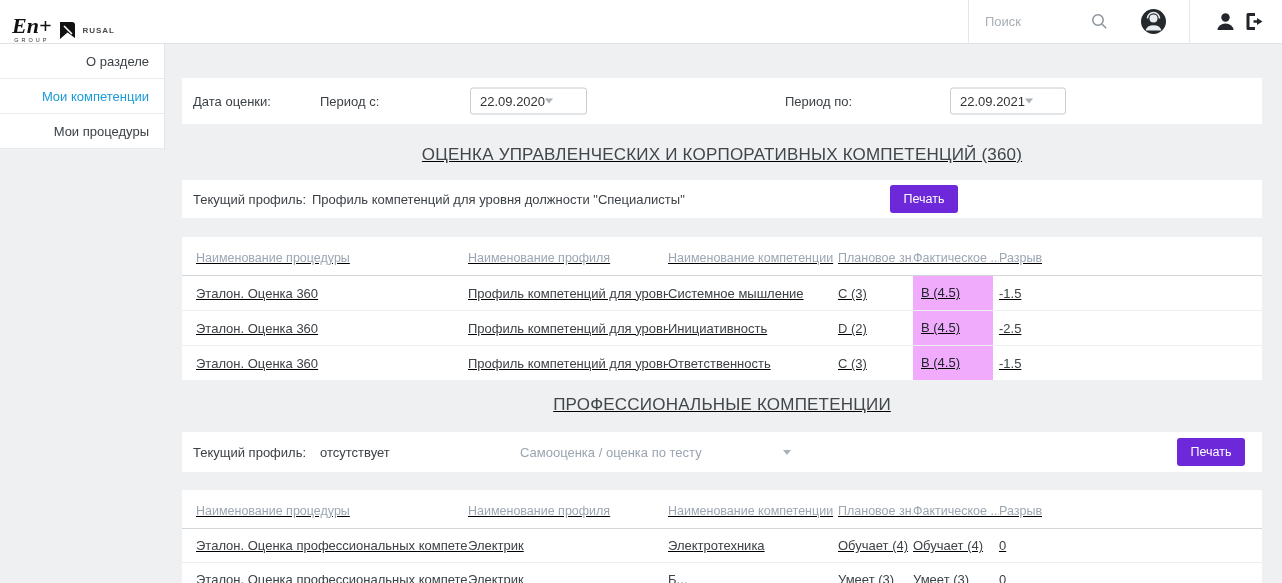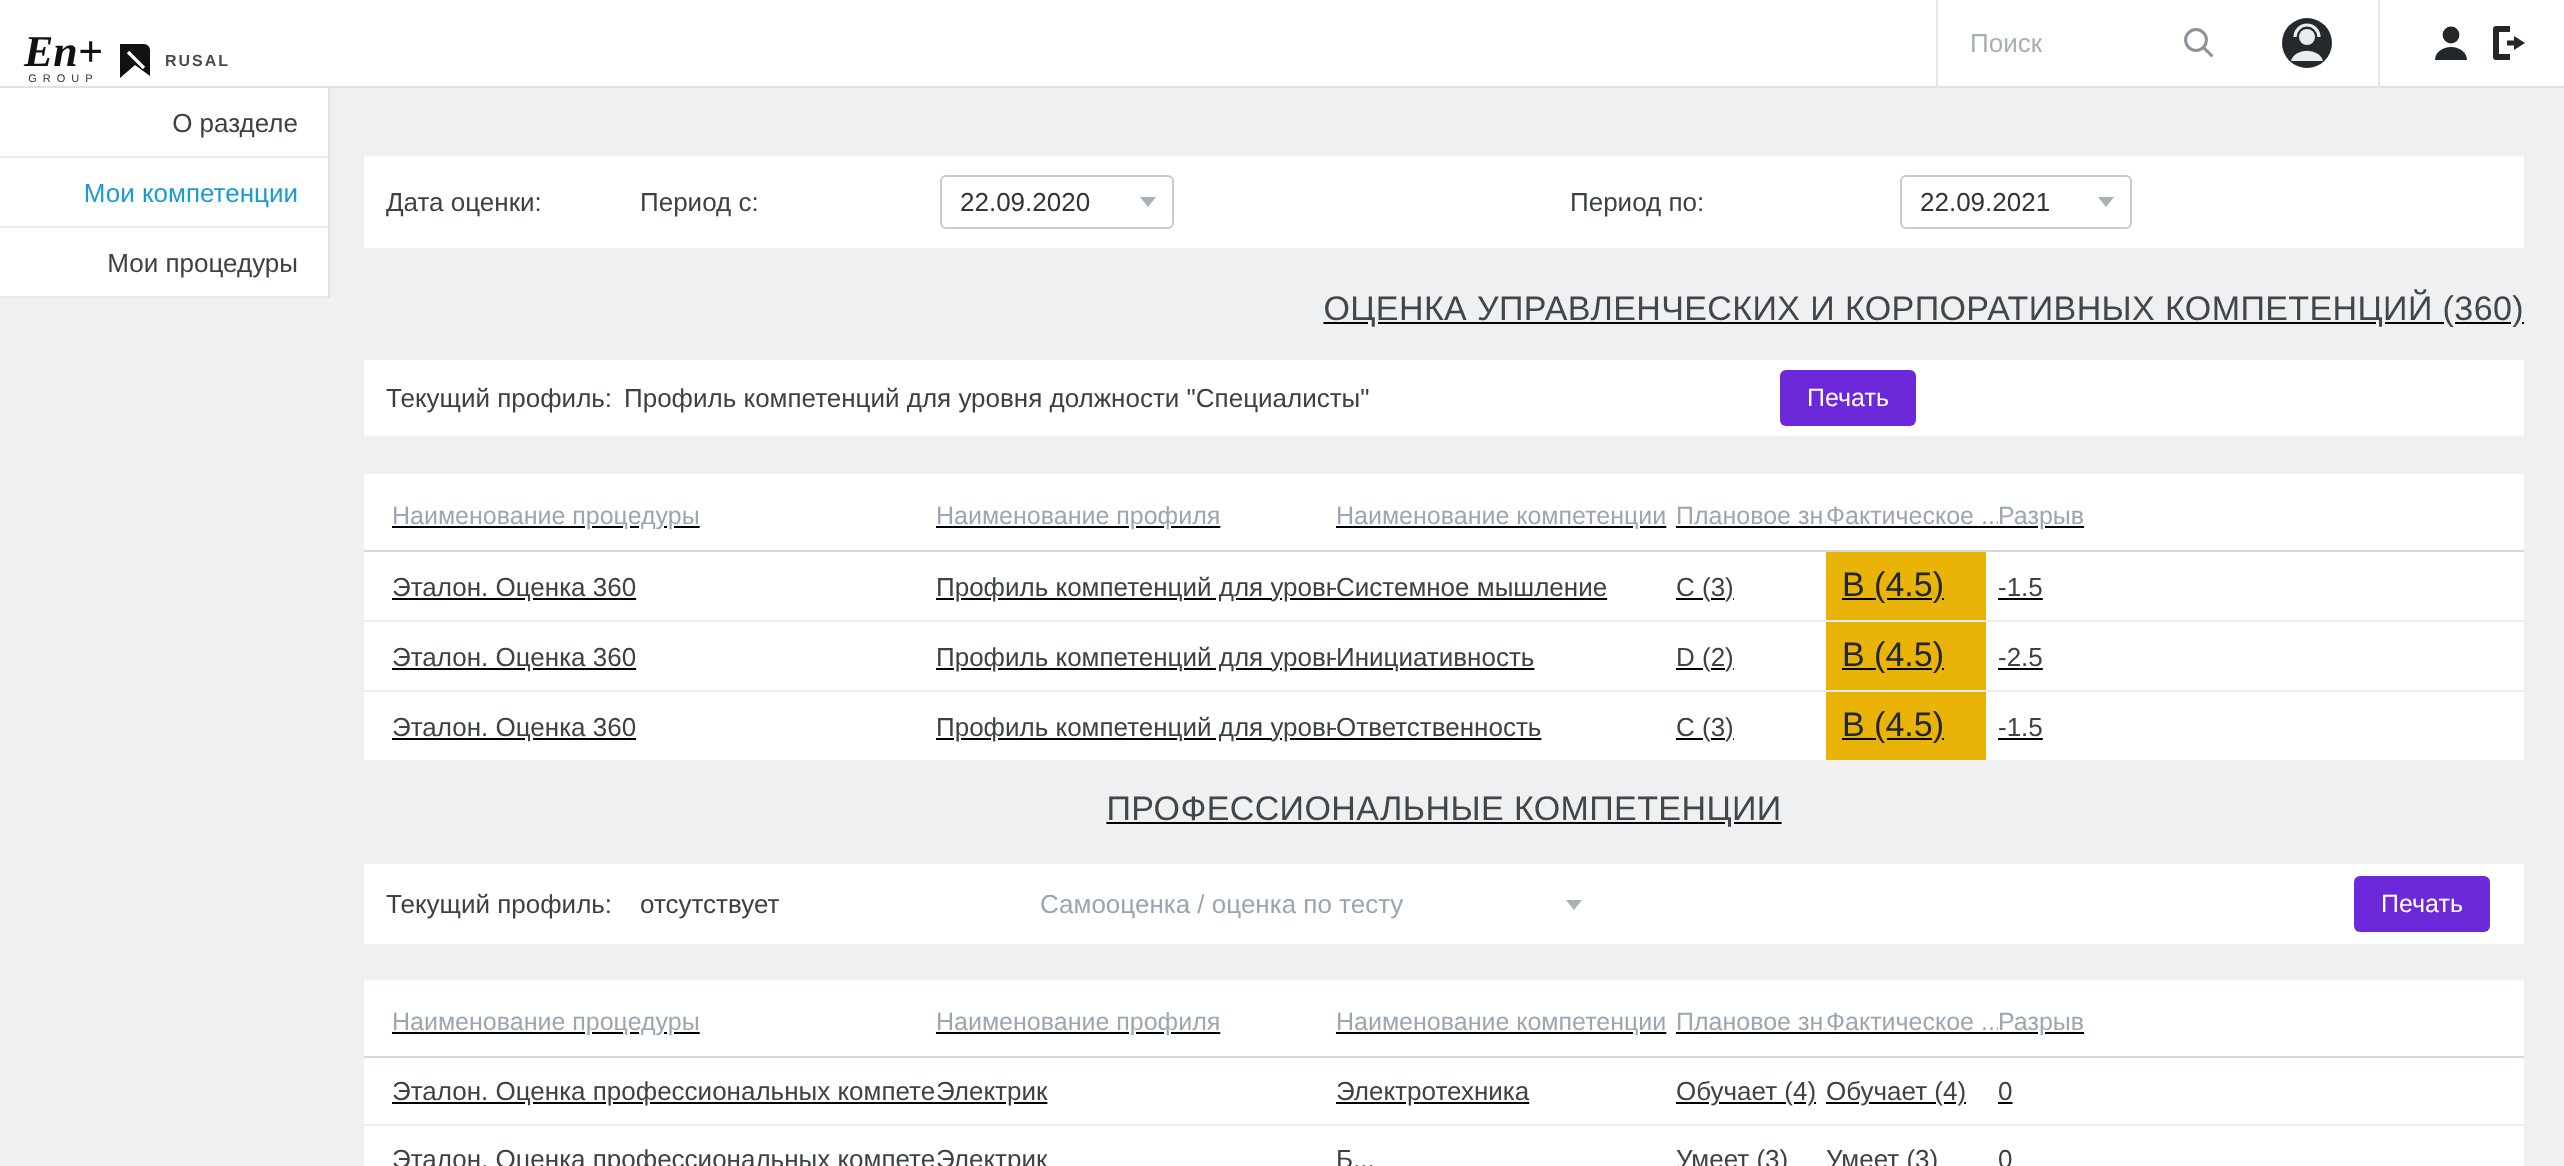--- a/index.html
+++ b/index.html
@@ -36,47 +36,47 @@
 
   
   .content { position:absolute; left:166px; top:44px; width:1116px; height:539px; overflow:hidden;text-decoration:underline; }
   .stack { margin-left:16px; width:1080px; }
   .card { background:#fff; position:relative; }
   .filter-card { margin-top:34px; height:46px; }
   .filter-card .lbl, .profile-card .lbl { position:absolute; top:50%; transform:translateY(-50%);
       font-size:13px; color:#3c4146; white-space:nowrap; }
   .selectbox { position:absolute; top:50%; transform:translateY(-50%); height:27px; background:#fff;
       border:1px solid #c6ccd1; border-radius:3px; display:flex; align-items:center;
-      justify-content:space-between; padding:0 8px 0 9px; font-size:13px; color:#333; cursor:pointer; }
+      padding:0 8px 0 9px; font-size:13px; color:#333; cursor:pointer; }
   .caret { width:0; height:0; border-left:4px solid transparent; border-right:4px solid transparent;
            border-top:5px solid #a9b0b6; }
   .section-title { text-align:center; font-size:17px; font-weight:400; color:#41464b;
                    letter-spacing:.2px; line-height:20px; }
-  .t1 { margin-top:21px;text-align:right; }
+  .t1 { margin-top:21px; }
   .t2 { margin-top:15px; }
   .profile-card { margin-top:15px; height:38px; }
   .profile-card2 { margin-top:17px; height:40px; }
   .profile-card2 .lbl { position:absolute; top:50%; transform:translateY(-50%); font-size:13px;
                         color:#3c4146; white-space:nowrap; }
   .lbl.muted { color:#9aa5b1; }
   .btn { position:absolute; top:50%; transform:translateY(-50%); background:#6d28d9; color:#fff;
          border:none; border-radius:3px; height:28px; font-size:12.5px; cursor:pointer;
          display:flex; align-items:center; justify-content:center;
          font-family:"Liberation Sans",sans-serif; }
   .table-card { margin-top:19px; height:143px; padding-top:6px; overflow:hidden; }
   .table-card2 { margin-top:18px; height:200px; padding-top:6px; overflow:hidden; }
   table { width:100%; border-collapse:collapse; table-layout:fixed; }
   th { font-size:12.5px; font-weight:400; color:#9ba6b2; text-align:left;
        padding:8px 8px 10px 0; border-bottom:1px solid #d3d7da; white-space:nowrap; overflow:hidden; }
   td { font-size:13px; color:#3d4247; height:34px; padding:0 8px 0 0;
        border-bottom:1px solid #edeef0; white-space:nowrap; overflow:hidden; }
   th.c1, td.c1 { padding-left:14px; }
   td.factcell { padding:0; }
-  .green-badge { background:#eab308; width:80px; height:34px; line-height:34px;
-                 padding-left:8px; font-size:17px; color:#20262b; }
+  .green-badge { background:#f0abfc; width:80px; height:34px; line-height:34px;
+                 padding-left:8px; font-size:13px; color:#20262b; }
   tr { cursor:pointer; }
 </style>
 </head>
 <body>
 
 <div class="page">
 
   <header class="topbar">
     <div class="logo">
       <div class="enplus-wrap">

